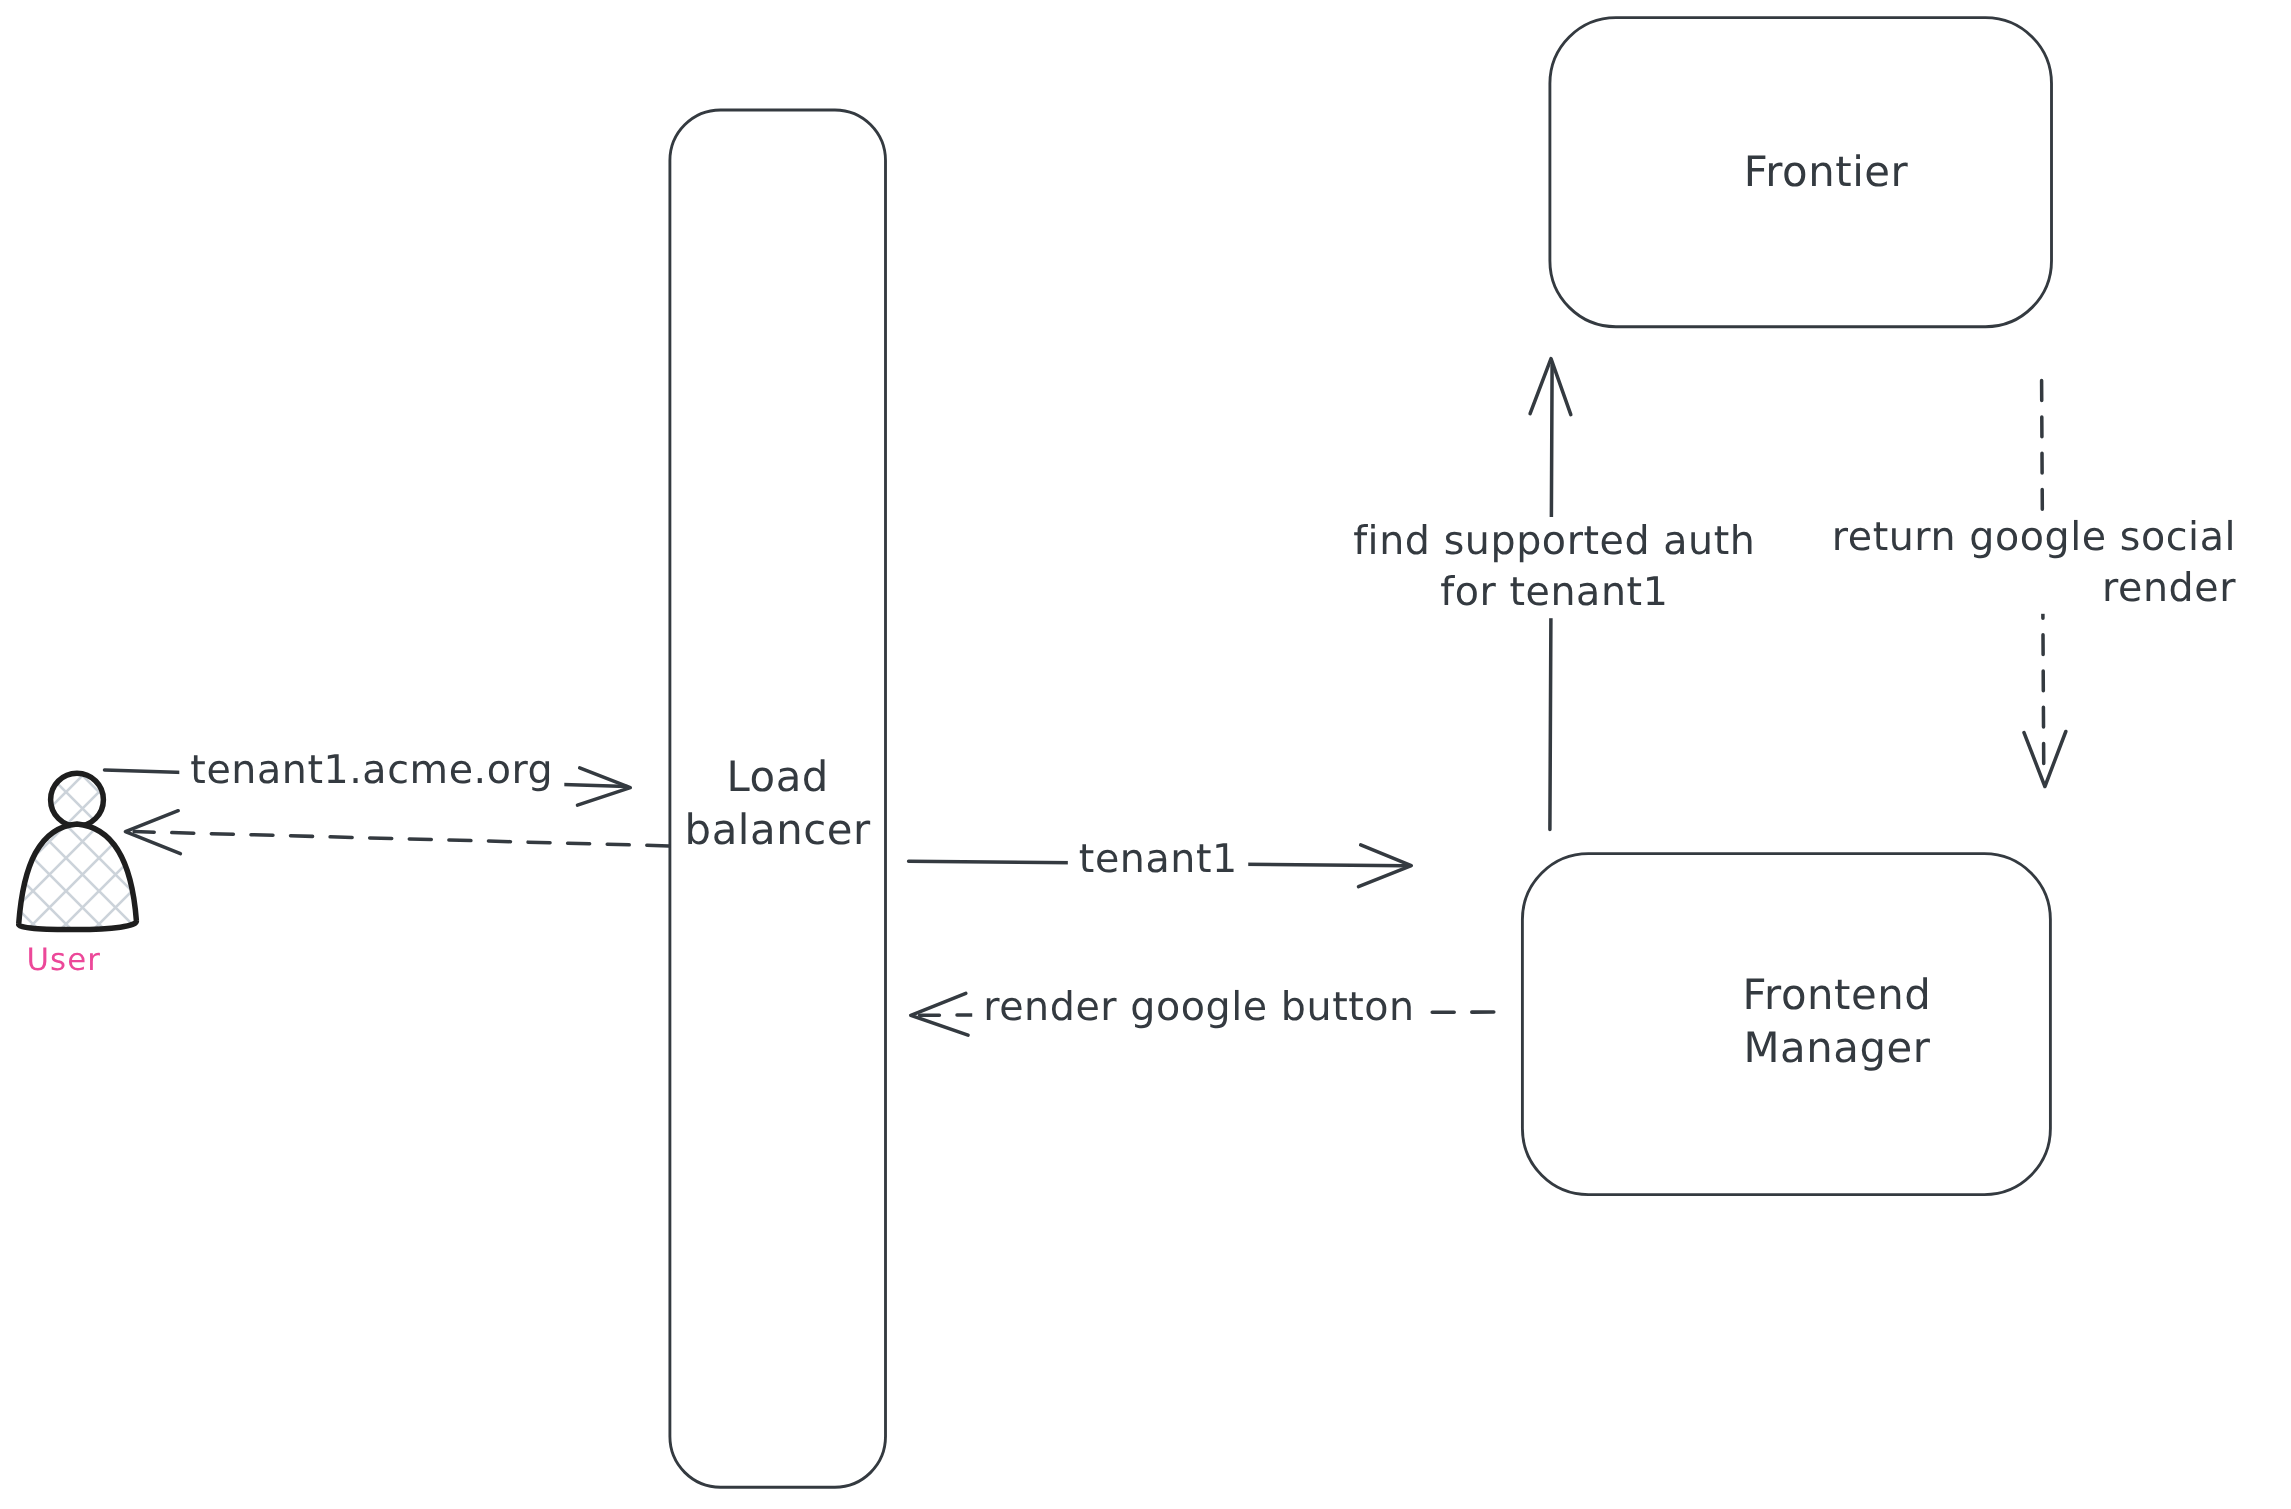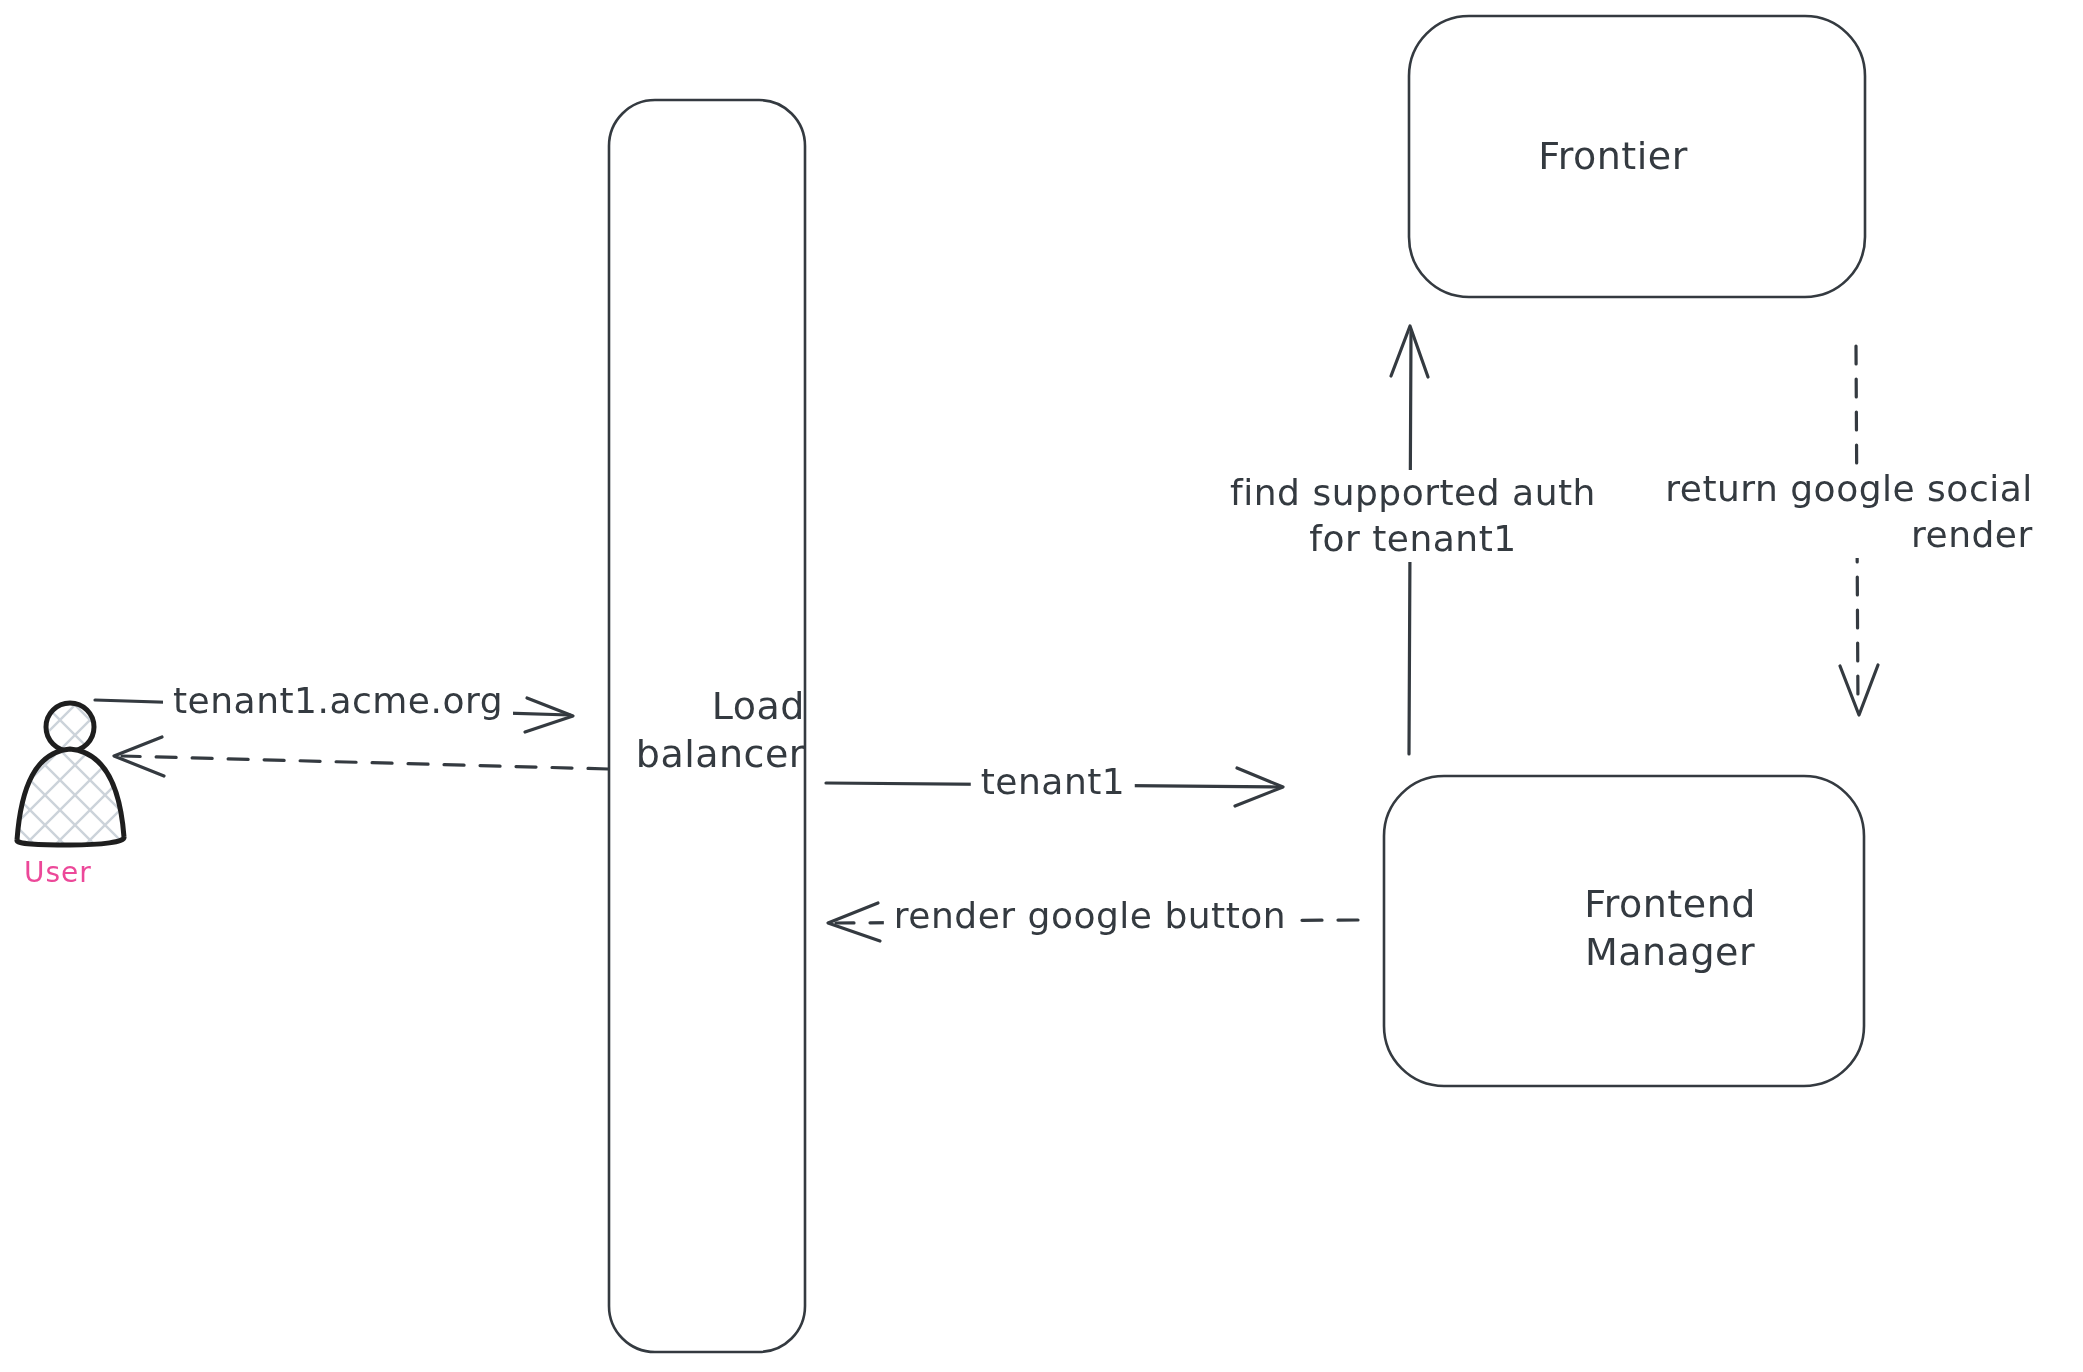--- a/index.html
+++ b/index.html
@@ -34,22 +34,22 @@
     background: #ffffff;
     padding: 0 10px;
     transform: translateX(-50%);
     text-align: center;
   }
   .user-label {
     font-size: 28px;
     color: #ec4899;
     letter-spacing: 1px;
   }
-  .lb-label    { left: 609px;  width: 196px; top: 682px; text-align: right; }
-  .fr-label    { left: 1409px; width: 408px; top: 132px; }
+  .lb-label    { left: 609px;  width: 196px; top: 682px; }
+  .fr-label    { left: 1409px; width: 408px; top: 132px; padding-left: 47px; }
   .fm-label    { left: 1384px; width: 572px; top: 880px; }
   .usr-label   { left: 24px;   top: 856px; }
   .e1-label    { left: 338px;  top: 678px; }
   .e3-label    { left: 1053px; top: 759px; }
   .e4-label    { left: 1090px; top: 893px; }
   .e5-label    { left: 1413px; top: 470px; }
   .e6-label    { left: 1849px; top: 466px; text-align: right; }
 </style>
 </head>
 <body>

